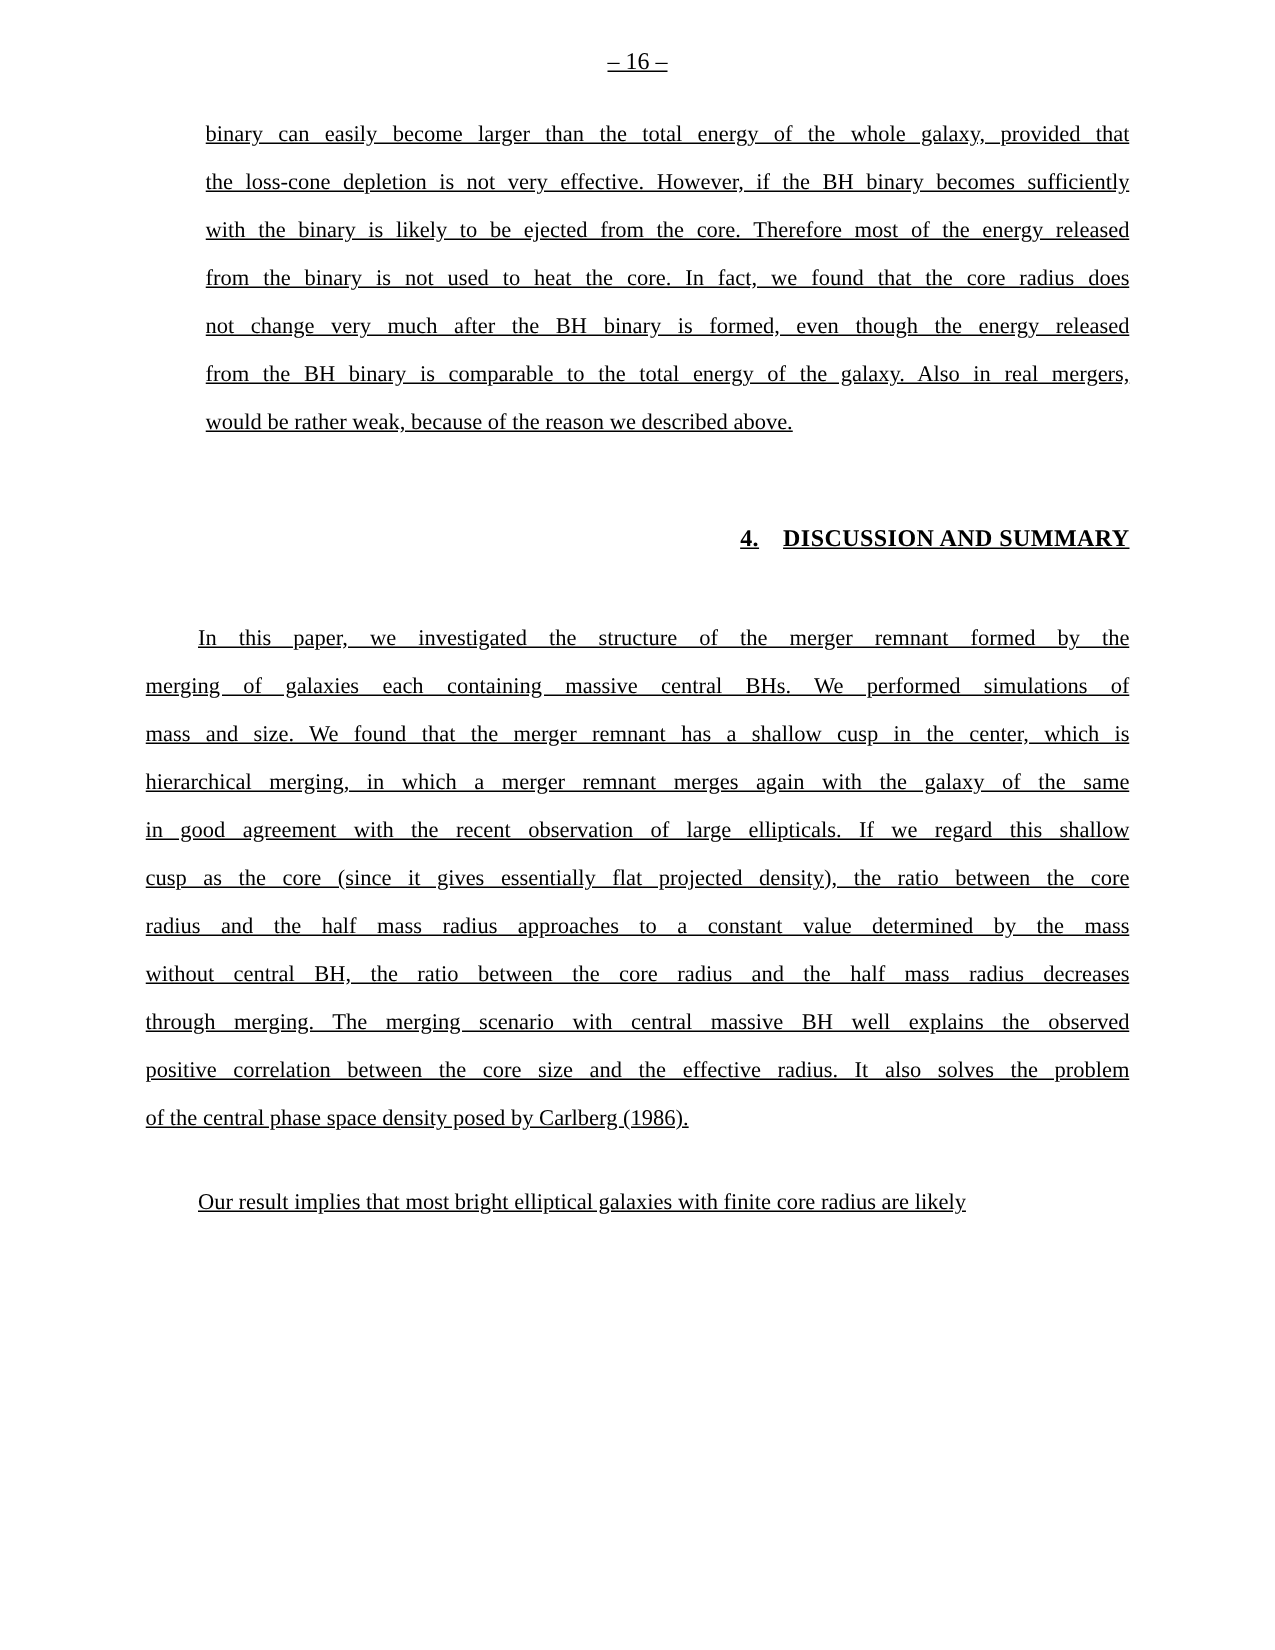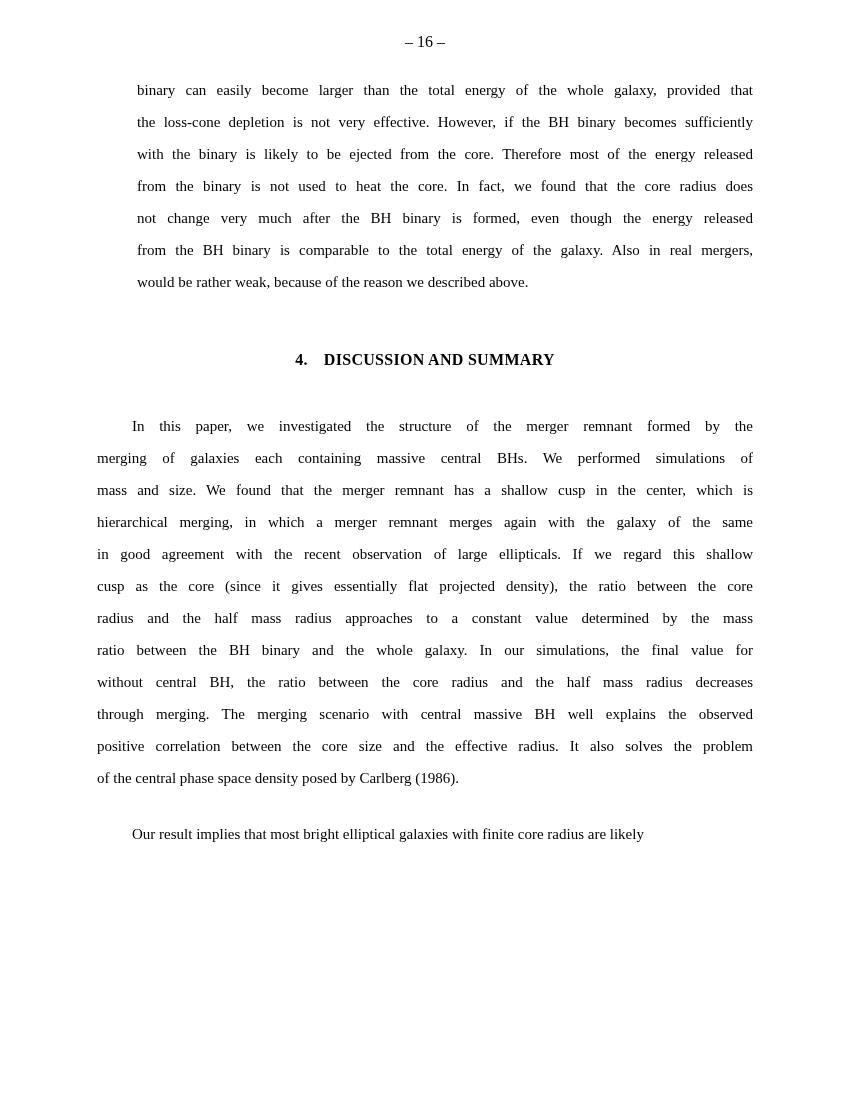--- a/index.html
+++ b/index.html
@@ -8,20 +8,21 @@
     background: #ffffff;
   }
   .page {
     position: relative;
     width: 850px;
     height: 1100px;
     background: #ffffff;
     color: #000000;
     font-family: "Liberation Serif", "DejaVu Serif", serif;
     overflow: hidden;
+    text-decoration: underline;
   }
   .content {
     margin-left: 97px;
     width: 656px;
   }
   .pagenum {
     margin-top: 26px;
     line-height: 32px;
     font-size: 16px;
     text-align: center;
@@ -36,21 +37,21 @@
     white-space: normal;
   }
   .para .line:last-child { text-align-last: left; }
   .para.indent .line:first-child { text-indent: 35px; }
   .p1 { margin-top: 16px; margin-left: 40px; }
   .heading {
     margin-top: 46px;
     line-height: 32px;
     font-size: 16px;
     font-weight: bold;
-    text-align: center;
+    text-align: right;
     letter-spacing: 0.3px;
   }
   .heading .sec-num { margin-right: 16px; }
   .p2 { margin-top: 34px; }
   .p3 { margin-top: 24px; }
   .line i { font-style: italic; }
   .line sub {
     font-size: 0.68em;
     line-height: 0;
     vertical-align: baseline;
@@ -81,21 +82,20 @@
     </div>
 
     <div class="para indent p2">
         <div class="line">In this paper, we investigated the structure of the merger remnant formed by the</div>
         <div class="line">merging of galaxies each containing massive central BHs. We performed simulations of</div>
         <div class="line">mass and size. We found that the merger remnant has a shallow cusp in the center, which is</div>
         <div class="line">hierarchical merging, in which a merger remnant merges again with the galaxy of the same</div>
         <div class="line">in good agreement with the recent observation of large ellipticals. If we regard this shallow</div>
         <div class="line">cusp as the core (since it gives essentially flat projected density), the ratio between the core</div>
         <div class="line">radius and the half mass radius approaches to a constant value determined by the mass</div>
-        <div class="line">ratio between the BH binary and the whole galaxy. In our simulations, the final value for</div>
         <div class="line">without central BH, the ratio between the core radius and the half mass radius decreases</div>
         <div class="line">through merging. The merging scenario with central massive BH well explains the observed</div>
         <div class="line">positive correlation between the core size and the effective radius. It also solves the problem</div>
         <div class="line">of the central phase space density posed by Carlberg (1986).</div>
       </div>
 
     <div class="para indent p3">
         <div class="line">Our result implies that most bright elliptical galaxies with finite core radius are likely</div>
       </div>
 

